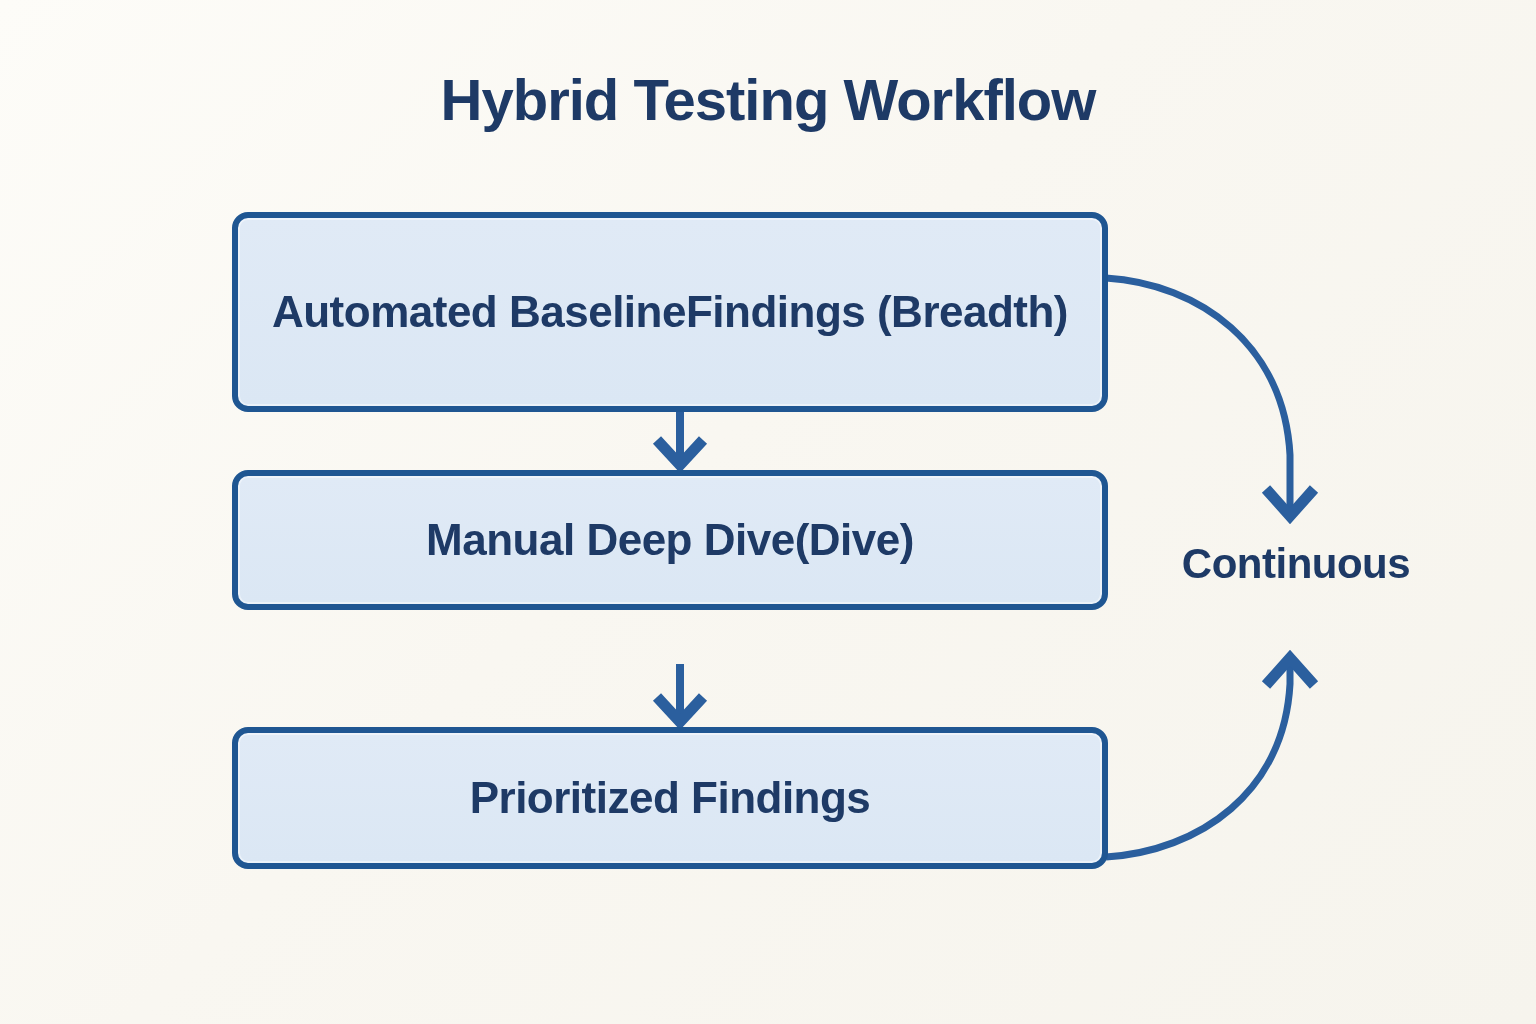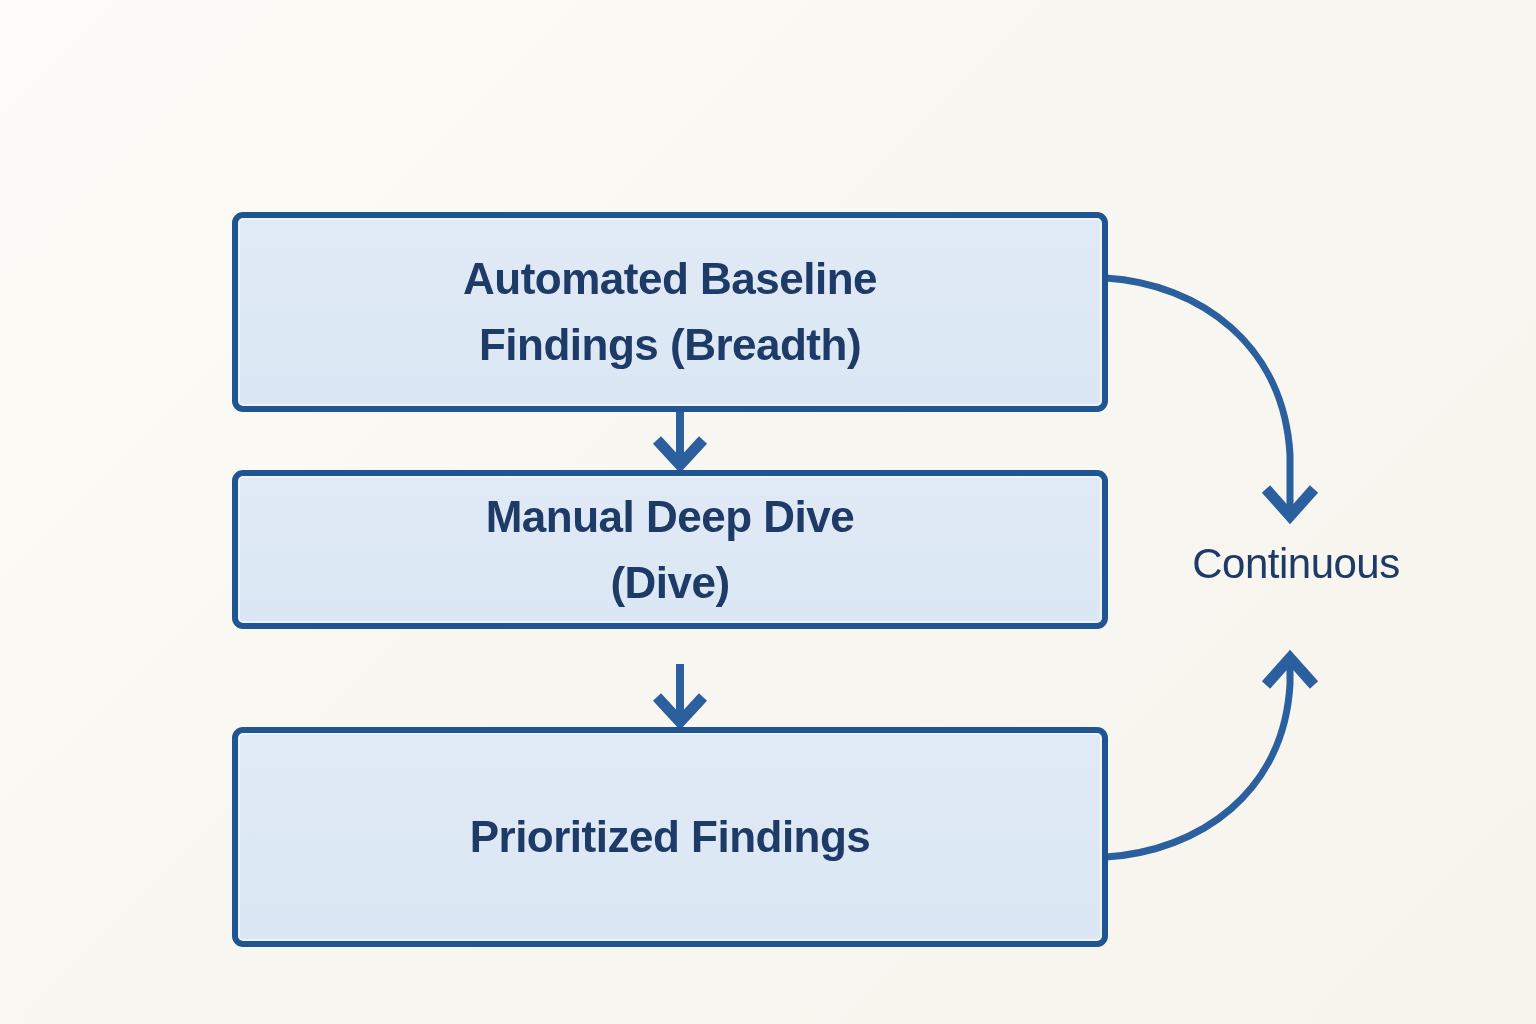--- a/index.html
+++ b/index.html
@@ -33,41 +33,41 @@
     left:0;top:66px;width:1536px;
     text-align:center;
     font-size:58px;font-weight:700;
     color:var(--text);
     letter-spacing:-1px;
   }
   .node{
     position:absolute;
     left:232px;width:876px;
     border:6px solid var(--box-border);
-    border-radius:11px;
+    border-radius:16px;
     background:linear-gradient(180deg,var(--box-fill-light) 0%,var(--box-fill) 100%);
     box-shadow:inset 0 0 0 2px rgba(255,255,255,.45);
-    display:flex;flex-direction:column;
+    display:flex;flex-direction:row;
     align-items:center;justify-content:center;
     text-align:center;
     color:var(--text);
     font-size:44px;font-weight:700;
     line-height:1.5;
     letter-spacing:-0.5px;
   }
   .node-1{top:212px;height:200px;}
-  .node-2{top:470px;height:159px;}
-  .node-3{top:727px;height:220px;text-align:right;}
+  .node-2{top:470px;height:140px;}
+  .node-3{top:727px;height:142px;text-align:right;}
   .line:empty{display:none;}
   .side-label{
     position:absolute;
     left:1128px;top:538px;width:336px;
     text-align:center;
     color:var(--text);
-    font-size:42px;font-weight:400;
+    font-size:42px;font-weight:700;
     line-height:1.24;
     letter-spacing:-0.5px;
   }
 </style>
 </head>
 <body>
 
 <div class="stage">
 
   <svg class="edges-layer" viewBox="0 0 1536 1024" aria-hidden="true">
@@ -86,20 +86,21 @@
       <path class="edge-line" d="M 1106 278 C 1200 284 1284 345 1290 455 L 1290 514"></path>
       <polyline class="edge-head" points="1266,489 1290,516 1314,489"></polyline>
     </g>
 
     <g>
       <path class="edge-line" d="M 1106 857 C 1200 851 1284 792 1290 684 L 1290 660"></path>
       <polyline class="edge-head" points="1266,685 1290,658 1314,685"></polyline>
     </g>
   </svg>
 
+  <h1 class="diagram-title">Hybrid Testing Workflow</h1>
 
   <div class="node node-1">
     <span class="line">Automated Baseline</span>
     <span class="line">Findings (Breadth)</span>
   </div>
 
   <div class="node node-2">
     <span class="line">Manual Deep Dive</span>
     <span class="line">(Dive)</span>
   </div>

